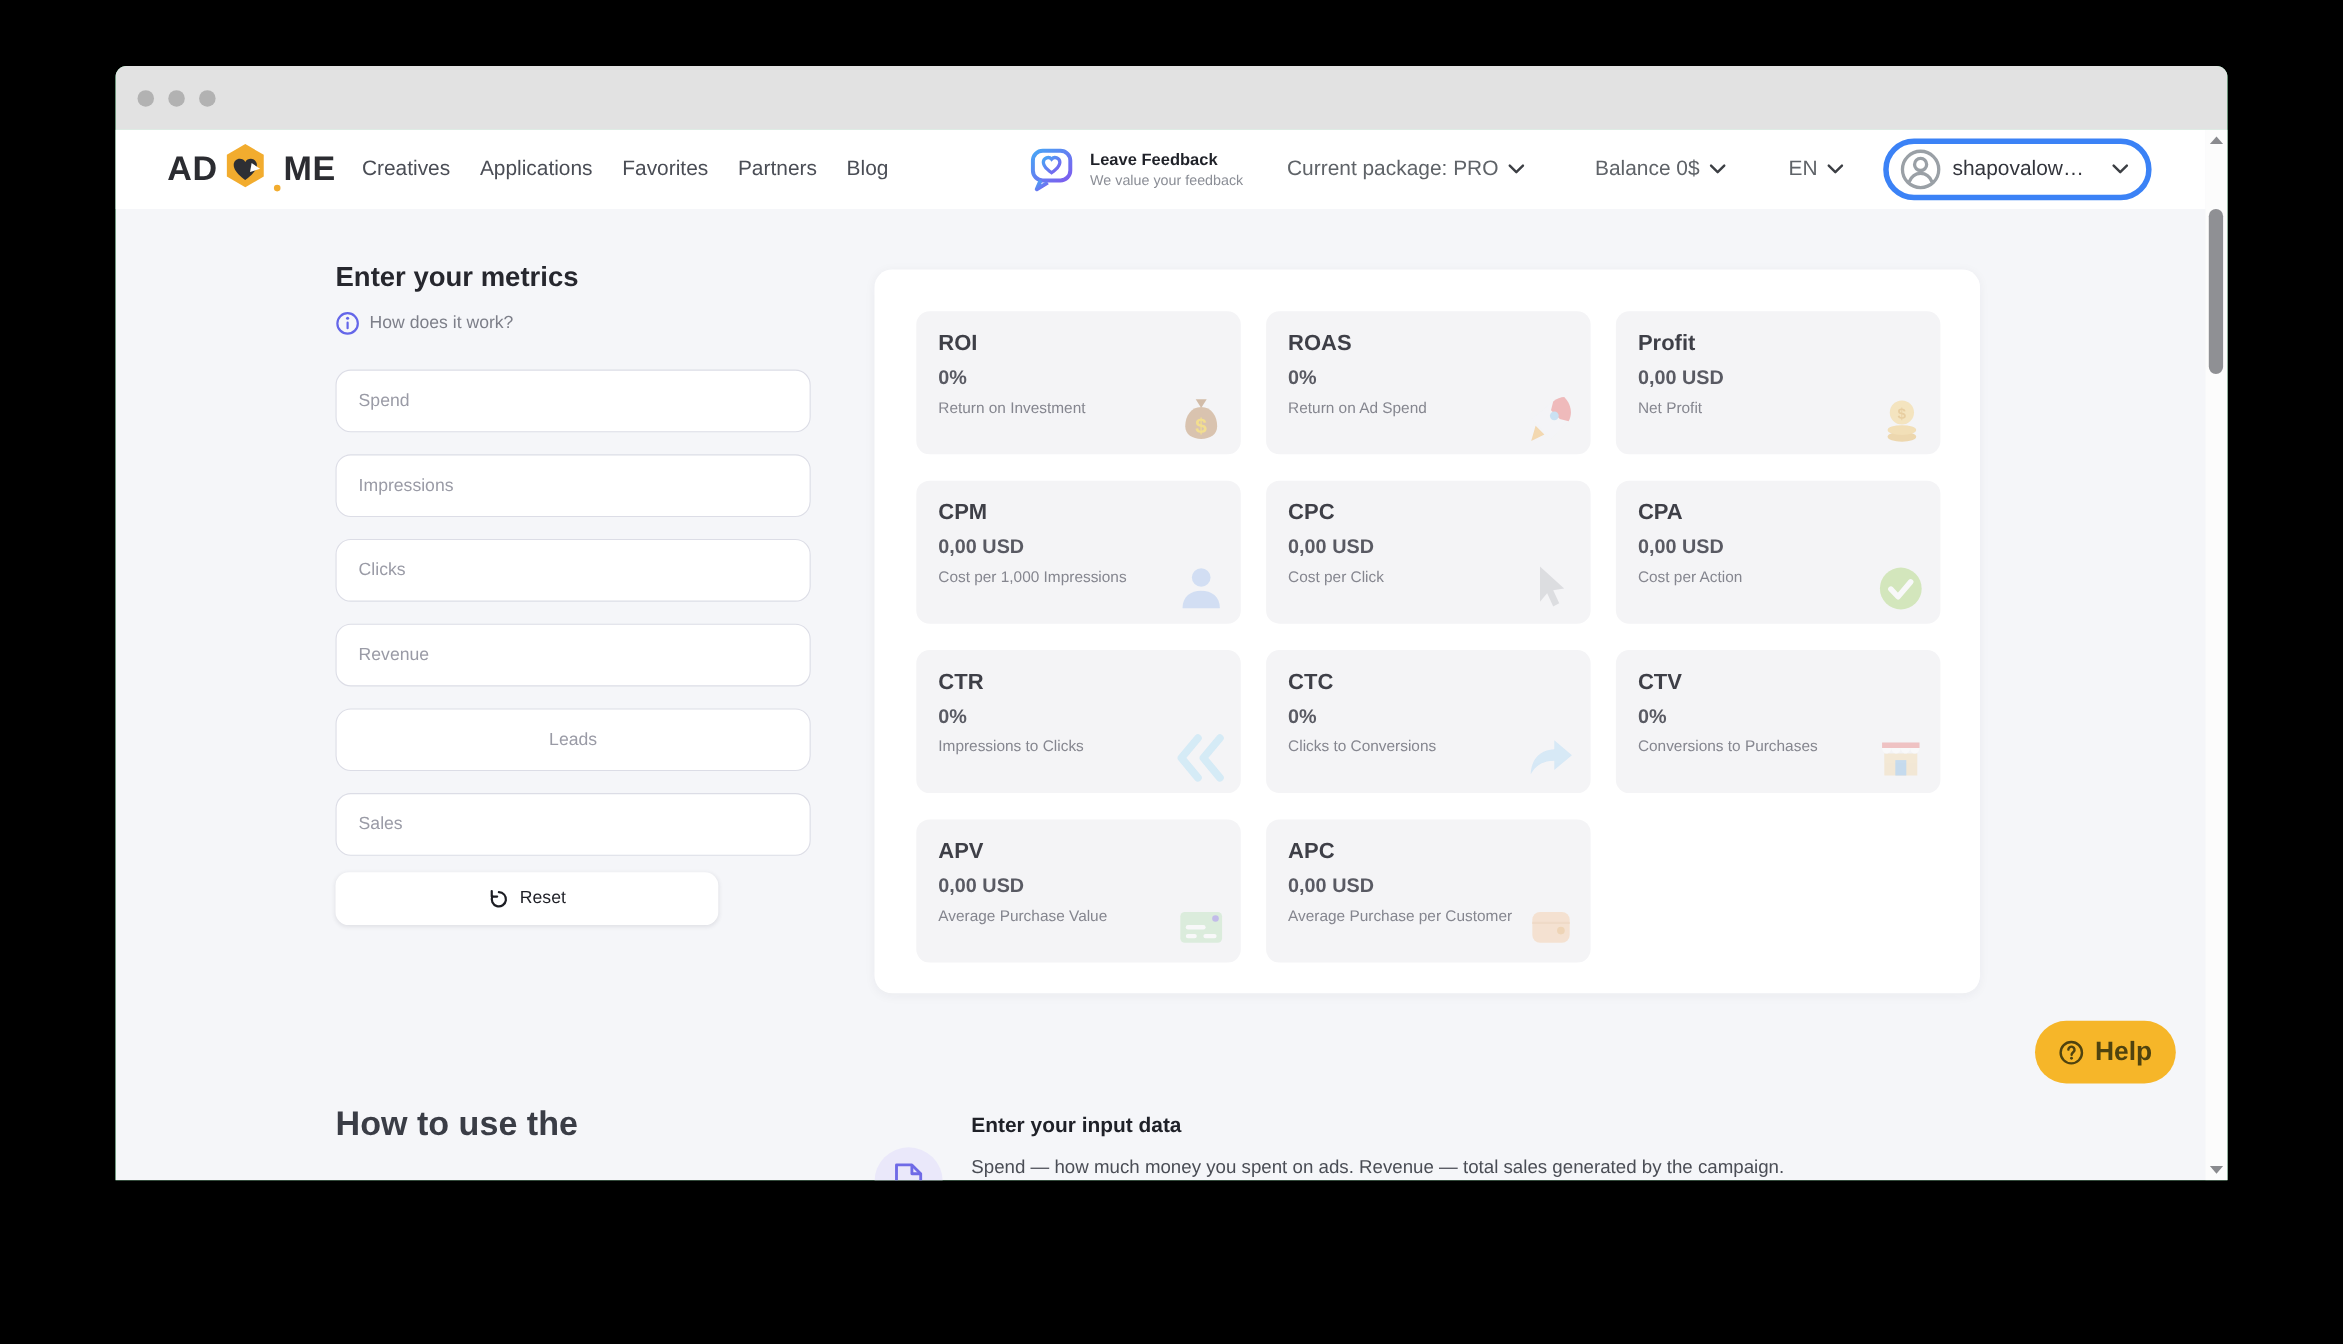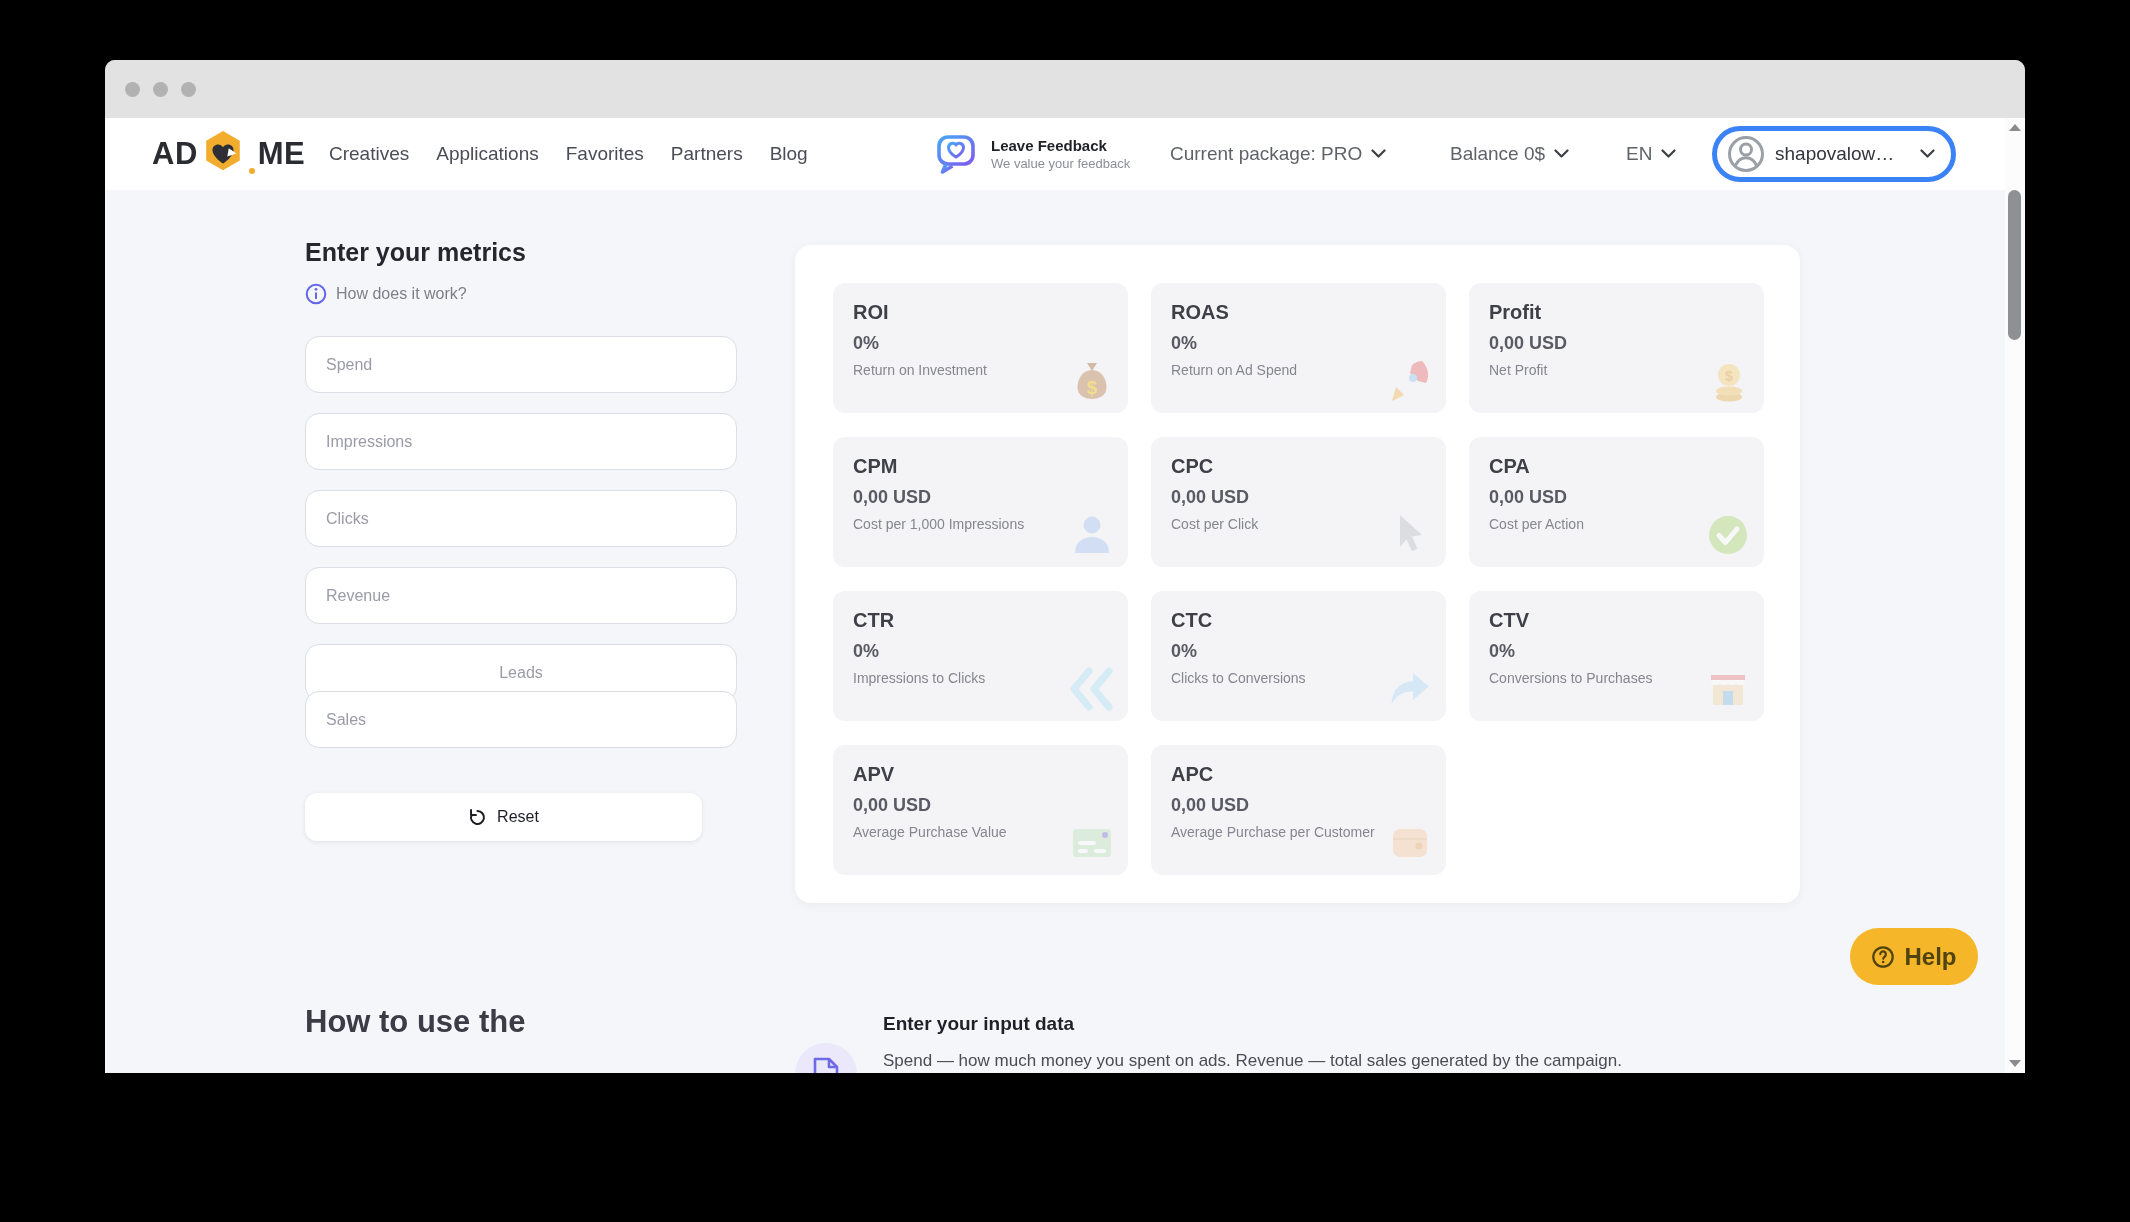--- a/index.html
+++ b/index.html
@@ -37,21 +37,21 @@
   
   .panel-title { position:absolute; left:200px; top:120px; font-size:25px; font-weight:700; color:#26272e; }
   .howitworks { position:absolute; left:200px; top:165px; display:flex; align-items:center; gap:9px; cursor:pointer; }
   .howitworks span { font-size:16px; color:#7d7f89; }
 
   .metric-input { position:absolute; left:200px; width:432px; height:57px; border:1px solid #dcdde6;
                   border-radius:14px; background:#fff; padding:0 20px; font-size:16px; color:#33343c;
                   font-family:"Liberation Sans", sans-serif; outline:none; }
   .metric-input::placeholder { color:#9a9ba6; }
 
-  .reset-btn { position:absolute; left:200px; top:675px; width:397px; height:48px; background:#fff;
+  .reset-btn { position:absolute; left:200px; top:675px; width:348px; height:48px; background:#fff;
                border:none; border-radius:12px; box-shadow:0 1px 4px rgba(40,40,60,.10);
                display:flex; align-items:center; justify-content:center; gap:10px;
                font-size:16px; color:#1e1f26; font-family:"Liberation Sans", sans-serif; cursor:pointer; }
 
   
   .cards-wrap { position:absolute; left:690px; top:127px; width:1005px; height:658px; background:#fff;
                 border-radius:16px; box-shadow:0 2px 10px rgba(40,40,60,.05); padding:38px; }
   .cards-grid { display:grid; grid-template-columns:repeat(3, 295px); gap:24px 23px; }
   .mcard { position:relative; width:295px; height:130px; background:#f4f4f6; border-radius:12px; padding:18px 20px; overflow:hidden; }
   .mcard h3 { font-size:20px; font-weight:700; color:#3e3f47; }
@@ -329,15 +329,15 @@
       <div class="sb-up"></div>
       <div class="sb-thumb"></div>
       <div class="sb-down"></div>
     </div>
 
   <input class="metric-input" placeholder="Spend" style="top: 218px;">
       <input class="metric-input" placeholder="Impressions" style="top: 295px;">
       <input class="metric-input" placeholder="Clicks" style="top: 372px;">
       <input class="metric-input" placeholder="Revenue" style="top: 449px;">
       <input class="metric-input" placeholder="Leads" style="top: 526px; text-align: center;">
-      <input class="metric-input" placeholder="Sales" style="top: 573px;">
+      <input class="metric-input" placeholder="Sales" style="top: 603px;">
     </div>
 </div>
 
 </body></html>

